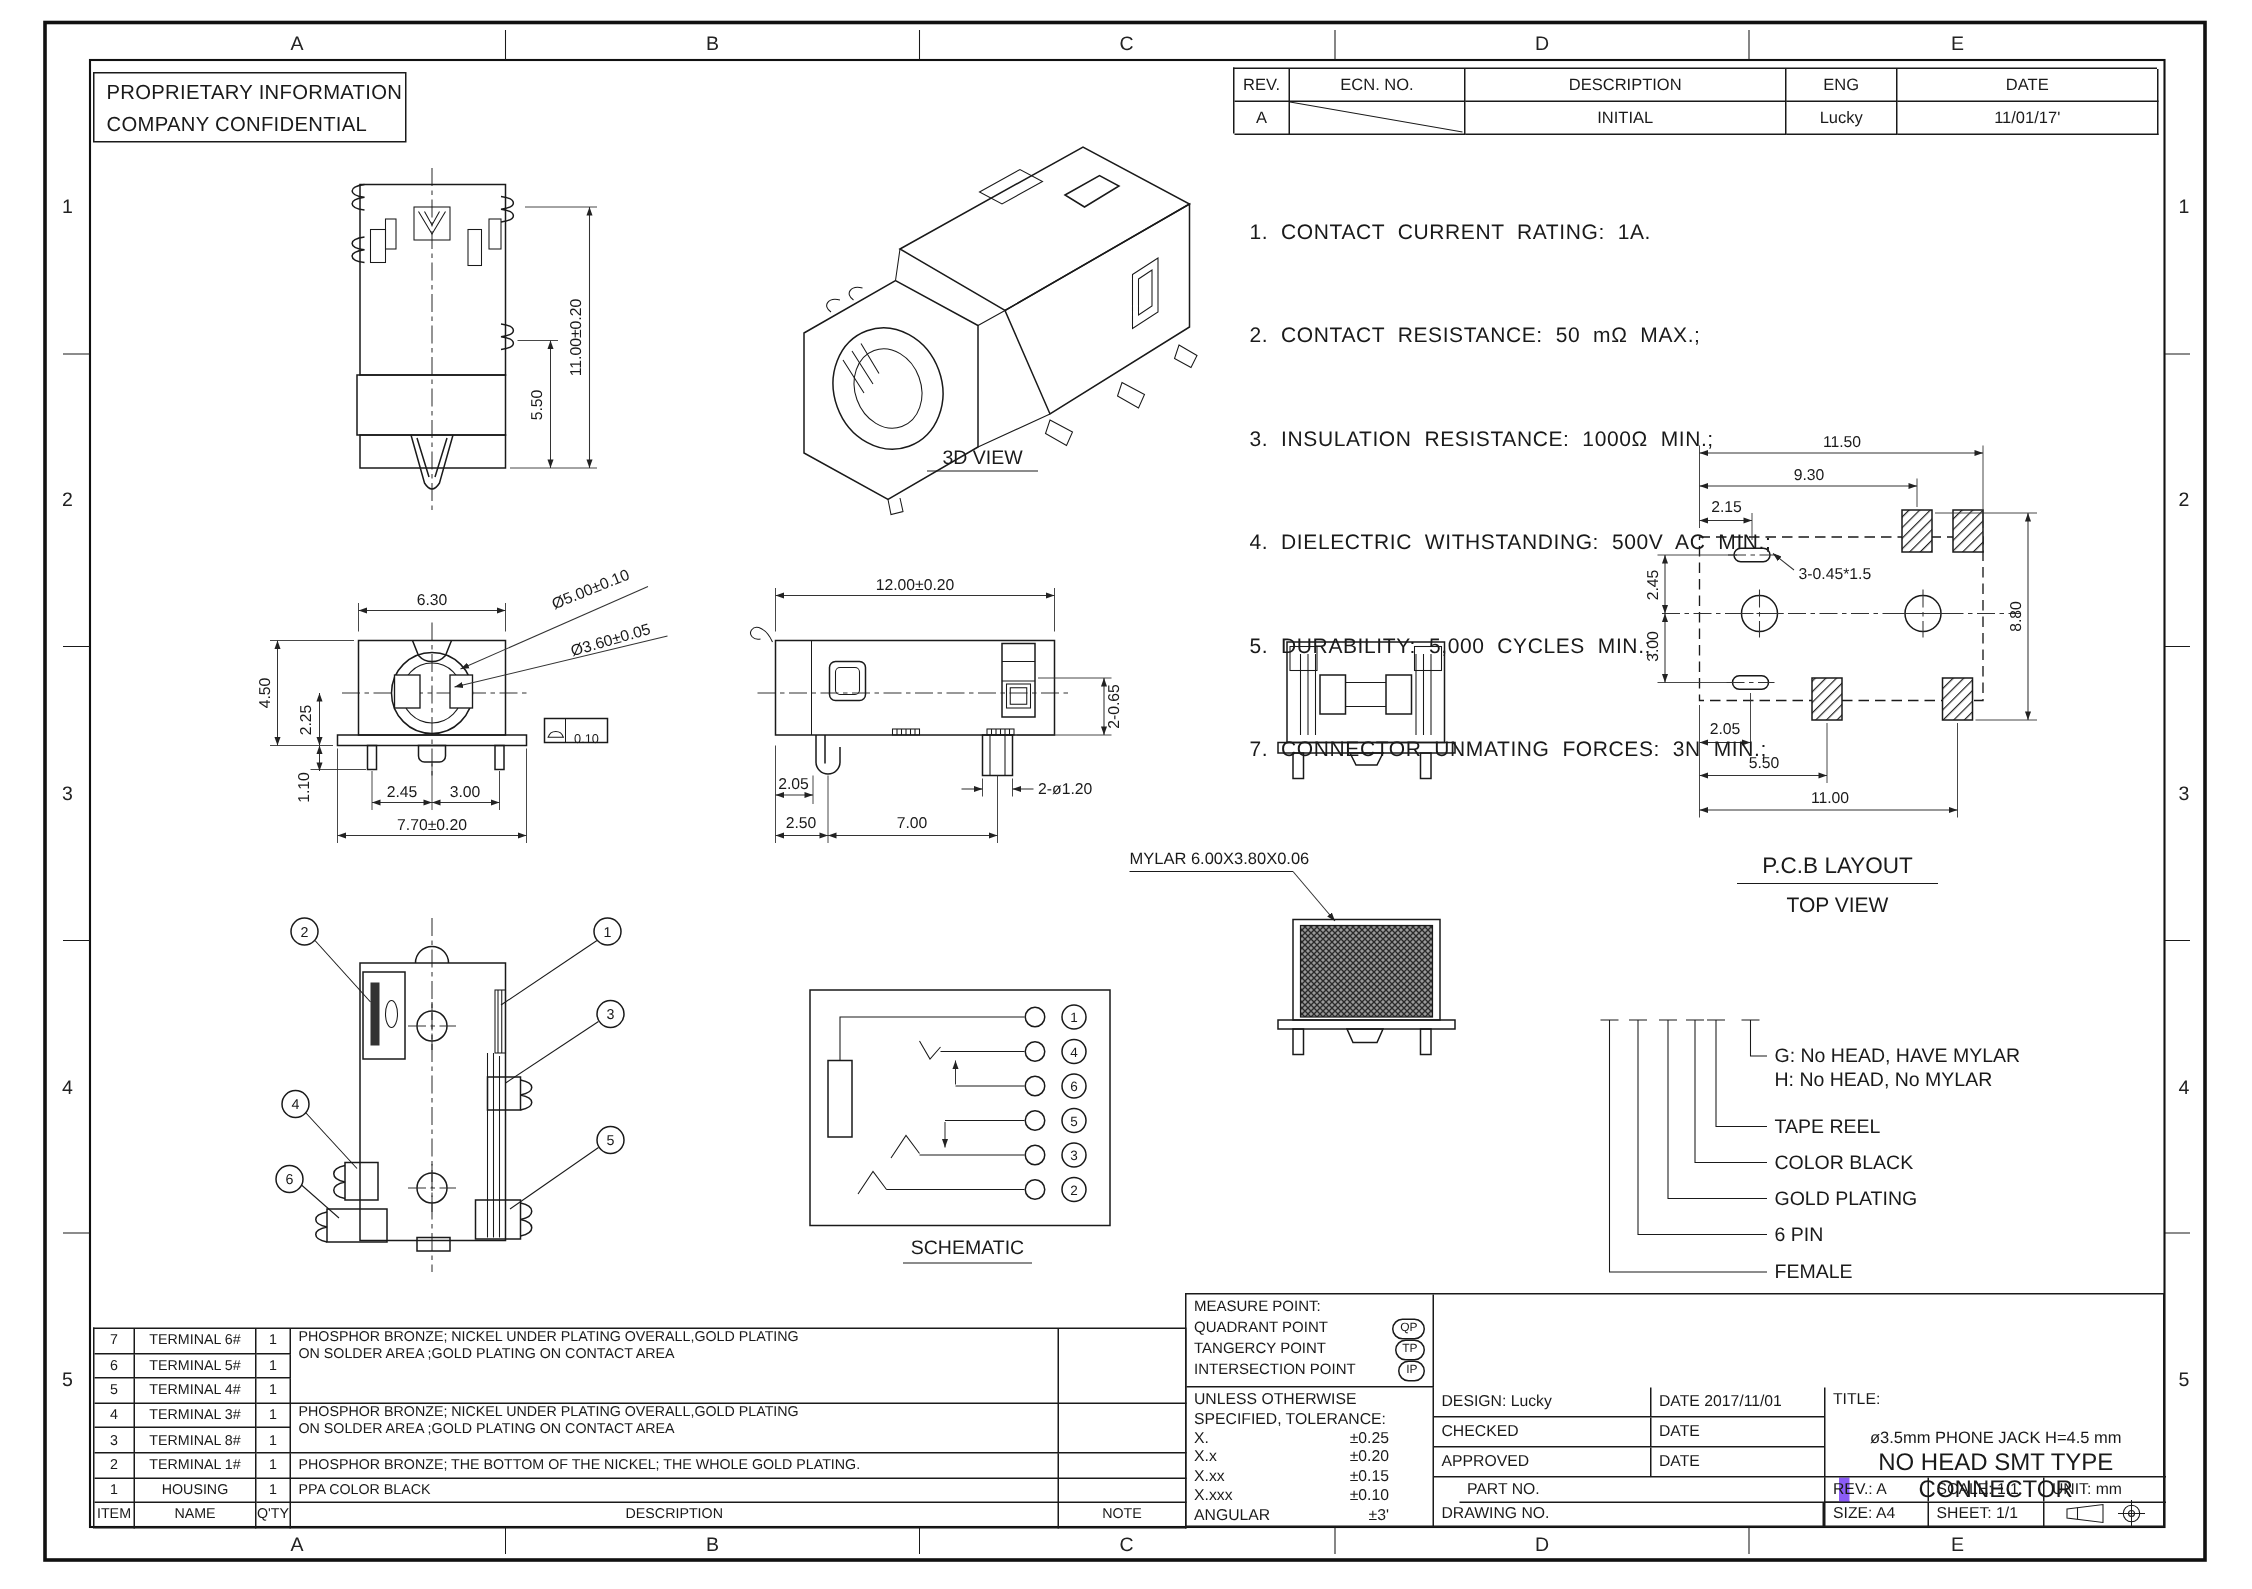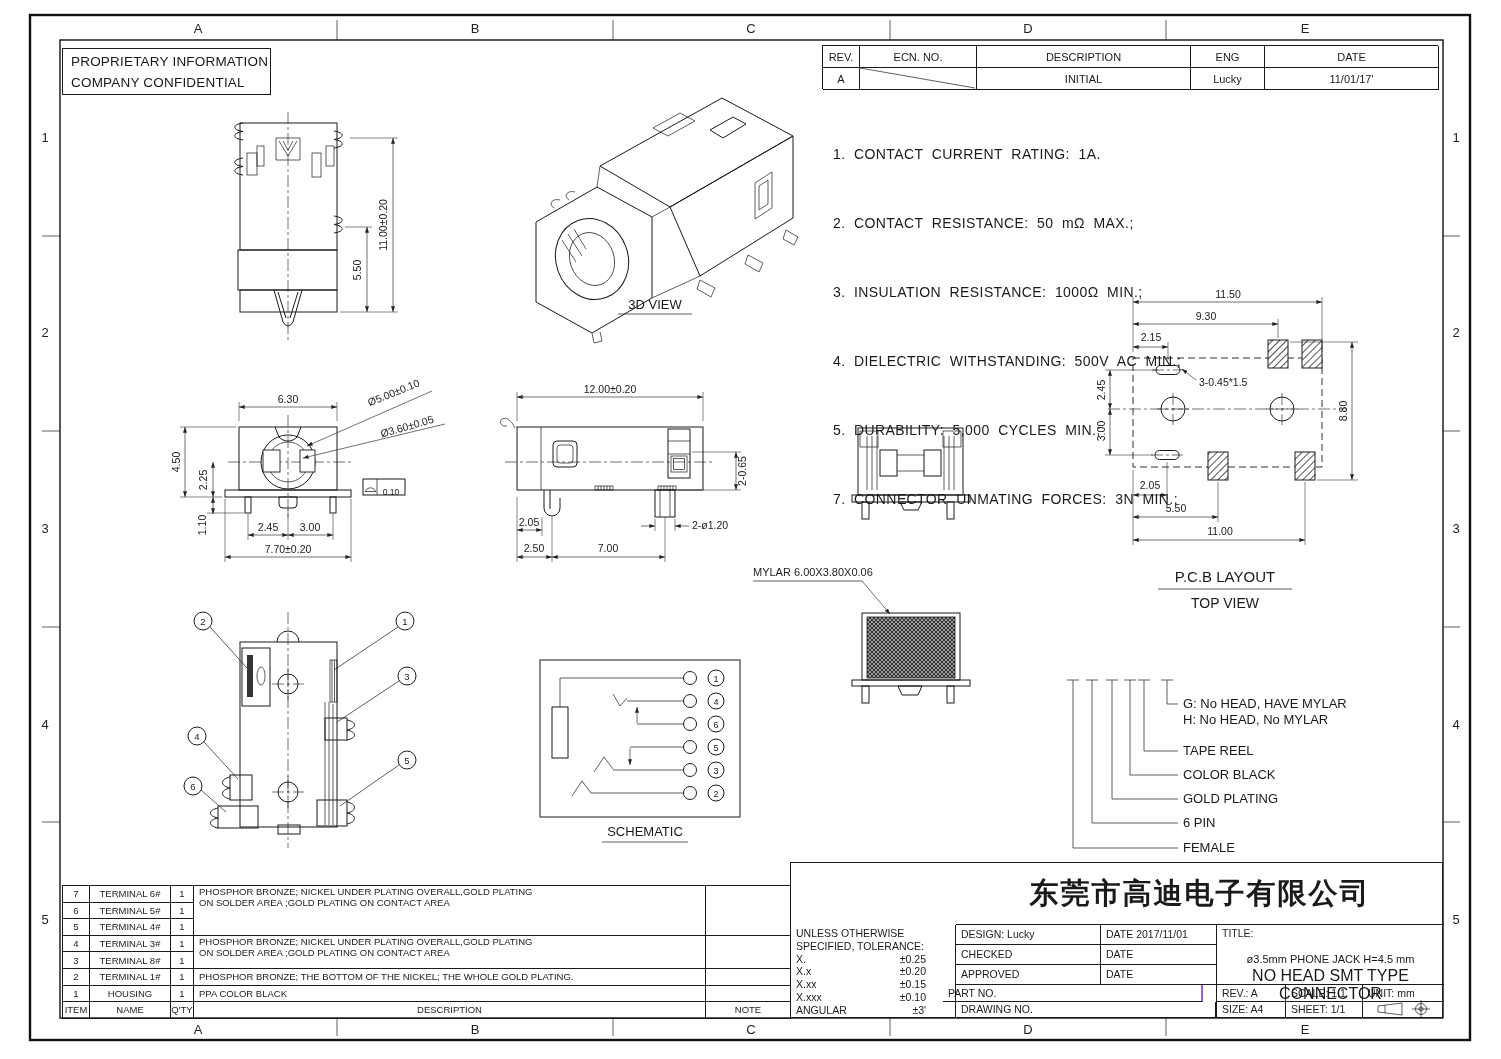--- a/index.html
+++ b/index.html
@@ -455,20 +455,35 @@
   <div style="grid-area:7/5"></div>
   <div style="grid-area:8/1">ITEM</div>
   <div style="grid-area:8/2">NAME</div>
   <div style="grid-area:8/3">Q'TY</div>
   <div style="grid-area:8/4">DESCRIPTION</div>
   <div style="grid-area:8/5">NOTE</div>
 </div>
 
 <div class="ov" id="tb">
 
+  <div class="abs" style="left:0;top:0;width:165px;height:62px;border-right:1px solid #1a1a1a;border-bottom:1px solid #1a1a1a;padding:2px 5px;font-size:10px;line-height:14px">
+    <div>MEASURE  POINT:</div>
+    <div style="display:flex;justify-content:space-between">
+      <span>QUADRANT  POINT</span>
+      <span class="tag">QP</span>
+    </div>
+    <div style="display:flex;justify-content:space-between">
+      <span>TANGERCY  POINT</span>
+      <span class="tag">TP</span>
+    </div>
+    <div style="display:flex;justify-content:space-between">
+      <span>INTERSECTION  POINT</span>
+      <span class="tag">IP</span>
+    </div>
+  </div>
 
   <div class="abs" style="left:0;top:62px;width:165px;height:93px;border-right:1px solid #1a1a1a;padding:2px 5px;font-size:10.5px;line-height:12.8px">
     <div>UNLESS  OTHERWISE</div>
     <div>SPECIFIED,  TOLERANCE:</div>
     <div style="display:flex;justify-content:space-between;padding-right:24px">
       <span>X.</span>
           <span>±0.25</span>
         </div>
     <div style="display:flex;justify-content:space-between;padding-right:24px">
       <span>X.x</span>
@@ -481,38 +496,37 @@
     <div style="display:flex;justify-content:space-between;padding-right:24px">
       <span>X.xxx</span>
           <span>±0.10</span>
         </div>
     <div style="display:flex;justify-content:space-between;padding-right:24px">
       <span>ANGULAR</span>
           <span>±3'</span>
         </div>
   </div>
 
-  <div class="abs" id="company" style="left:165px;top:0;width:488px;height:62px;border-bottom:1px solid #1a1a1a">东莞市高迪电子有限公司</div>
 
   <div class="abs" style="left:165px;top:62px;width:260px;height:60px">
     <div style="display:flex;height:20px;border-bottom:1px solid #1a1a1a">
       <span style="width:145px;border-right:1px solid #1a1a1a;padding:3px 0 0 5px">DESIGN:  Lucky</span>
       <span style="flex:1;padding:3px 0 0 5px">DATE  2017/11/01</span>
     </div>
     <div style="display:flex;height:20px;border-bottom:1px solid #1a1a1a">
       <span style="width:145px;border-right:1px solid #1a1a1a;padding:3px 0 0 5px">CHECKED</span>
       <span style="flex:1;padding:3px 0 0 5px">DATE</span>
     </div>
     <div style="display:flex;height:20px;border-bottom:1px solid #1a1a1a">
       <span style="width:145px;border-right:1px solid #1a1a1a;padding:3px 0 0 5px">APPROVED</span>
       <span style="flex:1;padding:3px 0 0 5px">DATE</span>
     </div>
   </div>
 
-  <div class="abs" style="left:152px;top:122px;width:260px;height:17px;border-bottom:1px solid #1a1a1a;border-right:2px solid #8b5cf6;padding:2px 0 0 5px">PART  NO.</div>
+  <div class="abs" style="left:182px;top:122px;width:260px;height:17px;border-bottom:1px solid #1a1a1a;border-right:7px solid #8b5cf6;padding:2px 0 0 5px">PART  NO.</div>
   <div class="abs" style="left:165px;top:139px;width:260px;height:16px;border-right:1px solid #1a1a1a;padding:1px 0 0 5px">DRAWING  NO.</div>
 
   <div class="abs" style="left:425px;top:62px;width:228px;height:60px;border-bottom:1px solid #1a1a1a;border-left:1px solid #1a1a1a;padding:2px 5px">
     <div>TITLE:</div>
     <div style="text-align:center;font-size:11px;margin-top:14px">ø3.5mm  PHONE  JACK  H=4.5  mm</div>
     <div style="text-align:center;font-size:16px;margin-top:2px">NO  HEAD  SMT  TYPE  CONNECTOR</div>
   </div>
 
   <div class="abs" style="left:425px;top:122px;width:228px;height:17px;display:flex;border-left:1px solid #1a1a1a;border-bottom:1px solid #1a1a1a">
     <span style="width:69px;border-right:1px solid #1a1a1a;padding:2px 0 0 5px">REV.:   A</span>

